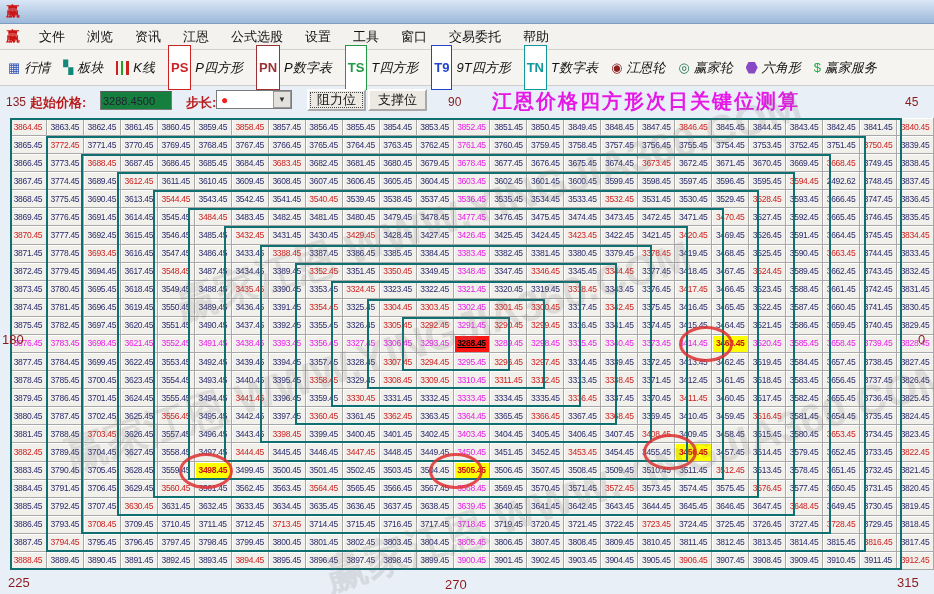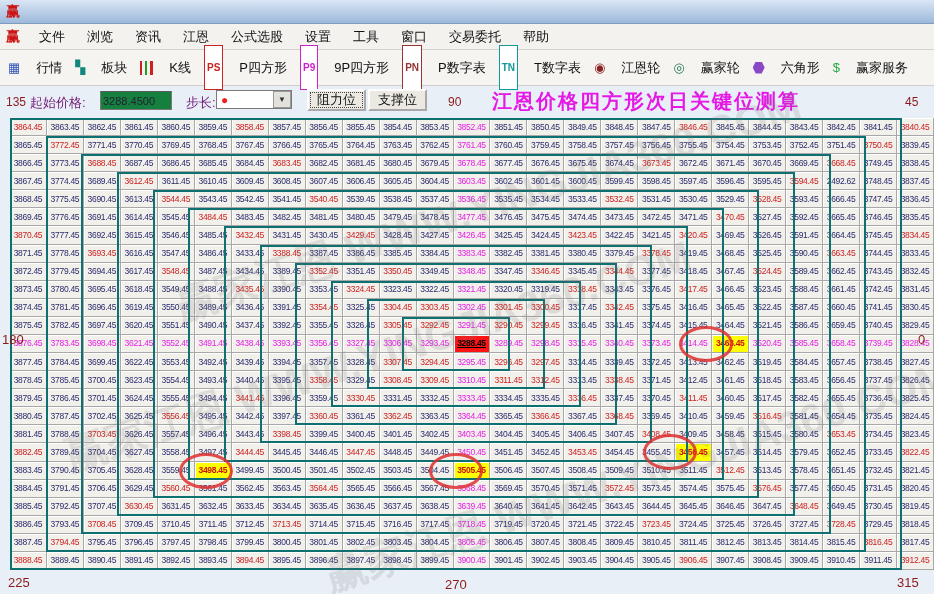--- a/index.html
+++ b/index.html
@@ -12,32 +12,32 @@
   .applogo{color:#cc1414;font-weight:bold;font-size:14px;margin-right:8px;}
   .titletext{font-size:12px;font-weight:bold;color:#1a1a1a;}
   
   .menubar{position:absolute;left:0;top:24px;width:934px;height:26px;background:#f3f2ef;
     border-bottom:1px solid #d4d2cd;display:flex;align-items:center;padding-left:6px;box-sizing:border-box;}
   .mitem{font-size:13px;color:#111;margin:0 11px;cursor:default;}
   
   .toolbar{position:absolute;left:0;top:50px;width:934px;height:36px;background:#f5f4f1;
     border-bottom:1px solid #cfcdc8;display:flex;align-items:center;padding-left:8px;box-sizing:border-box;}
   .titem{display:flex;align-items:center;font-size:13px;color:#111;margin-right:13px;cursor:default;}
-  .titem .lb{margin-left:16px;}
-  .badge{display:inline-block;font-size:10px;font-weight:bold;border:1px solid;padding:16px 2px;
+  .titem .lb{margin-left:4px;font-style:italic;}
+  .badge{display:inline-block;font-size:13px;font-weight:bold;border:1px solid;padding:16px 2px;
     background:#fff;line-height:11px;}
   .ticon{font-size:13px;line-height:13px;}
   .icon-hex{width:12px;height:12px;display:inline-block;background:#8a49c4;
     clip-path:polygon(25% 0,75% 0,100% 50%,75% 100%,25% 100%,0 50%);}
   .icon-candle{width:13px;height:14px;display:inline-block;
     background:repeating-linear-gradient(90deg,#cc2222 0 2px,transparent 2px 5px,#22a022 5px 7px,transparent 7px 10px,#cc2222 10px 12px);}
   
   .controls{position:absolute;left:0;top:86px;width:934px;height:32px;}
   .anglelabel{position:absolute;font-size:12px;color:#8b1a1a;}
-  .bluelabel{position:absolute;font-size:13px;font-weight:normal;color:#701a75;top:8px;}
+  .bluelabel{position:absolute;font-size:13px;font-weight:bold;color:#b91c1c;top:8px;}
   .pricebox{position:absolute;left:100px;top:5px;width:66px;height:17px;font-size:11px;color:#223;
     border:1px solid #7a7a7a;border-top-color:#5a5a5a;background:#15803d;padding:0 2px;}
   .dropdown{position:absolute;left:216px;top:4px;width:76px;height:19px;background:#fff;
     border:1px solid #7a7a7a;display:flex;align-items:center;justify-content:space-between;box-sizing:border-box;}
   .reddot{color:#ee2020;font-size:12px;margin-left:4px;}
   .droparrow{width:16px;height:15px;background:#e3e1dc;border:1px solid #9a9a9a;
     font-size:8px;display:flex;align-items:center;justify-content:center;color:#333;}
   .btn{position:absolute;top:3px;height:22px;background:#ece9e2;border:2px outset #fdfdfd;
     font-size:13px;font-family:inherit;color:#111;padding:0 8px;cursor:pointer;}
   .btn.focused{outline:1px dotted #444;outline-offset:-4px;}
@@ -92,26 +92,30 @@
     </span>
     <span class="titem">
       <span class="icon-candle"></span>
       <span class="lb">K线</span>
     </span>
     <span class="titem">
       <span class="badge" style="color: rgb(204, 34, 34); border-color: rgb(204, 34, 34);">PS</span>
       <span class="lb">P四方形</span>
     </span>
     <span class="titem">
-      <span class="badge" style="color: rgb(204, 34, 204); border-color: rgb(204, 34, 204);">P9</span>
-      <span class="lb">9P四方形</span>
-    </span>
-    <span class="titem">
       <span class="badge" style="color: rgb(153, 51, 51); border-color: rgb(153, 51, 51);">PN</span>
       <span class="lb">P数字表</span>
+    </span>
+    <span class="titem">
+      <span class="badge" style="color: rgb(34, 153, 68); border-color: rgb(34, 153, 68);">TS</span>
+      <span class="lb">T四方形</span>
+    </span>
+    <span class="titem">
+      <span class="badge" style="color: rgb(34, 68, 204); border-color: rgb(34, 68, 204);">T9</span>
+      <span class="lb">9T四方形</span>
     </span>
     <span class="titem">
       <span class="badge" style="color: rgb(17, 153, 153); border-color: rgb(17, 153, 153);">TN</span>
       <span class="lb">T数字表</span>
     </span>
     <span class="titem">
       <span class="ticon" style="color: rgb(139, 34, 34);">◉</span>
       <span class="lb">江恩轮</span>
     </span>
     <span class="titem">

